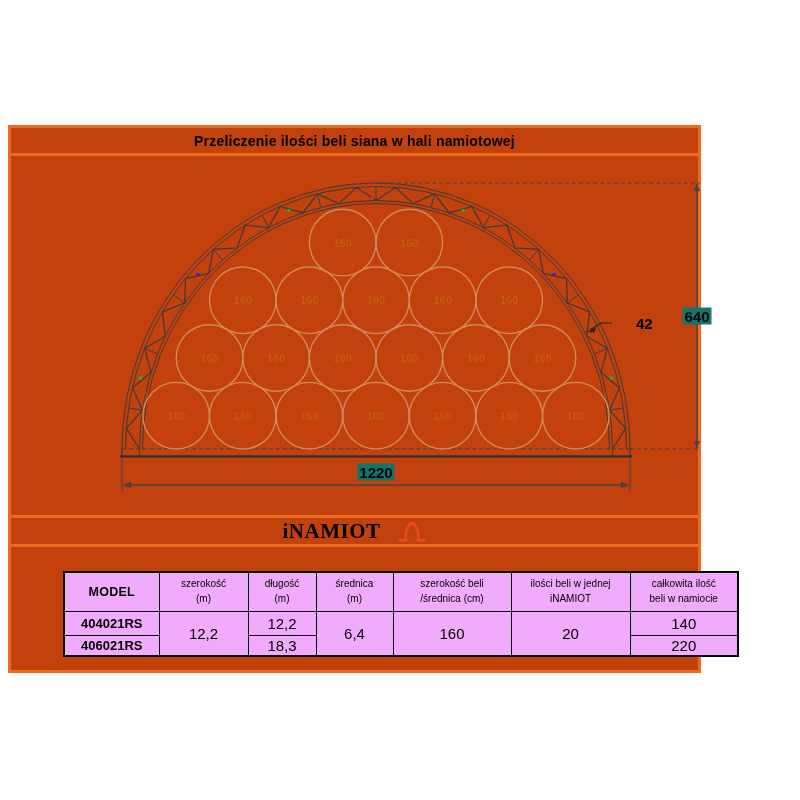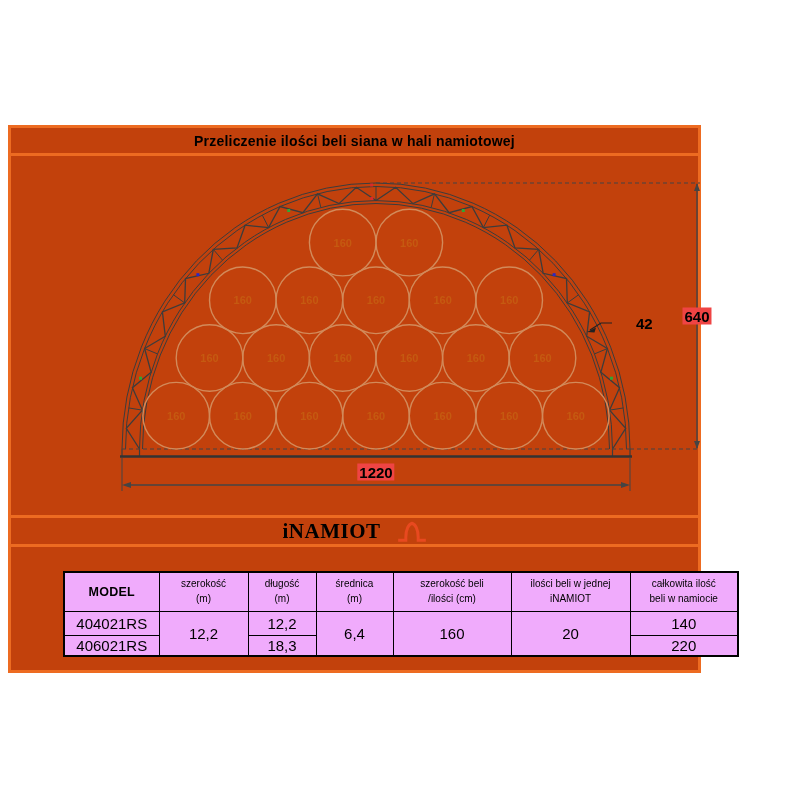--- a/index.html
+++ b/index.html
@@ -13,33 +13,33 @@
   .title-bar{height:25px;border-bottom:3px solid var(--frame);
     display:flex;align-items:center;justify-content:center;
     font-weight:bold;font-size:14px;letter-spacing:.2px}
   .diagram-area{height:359px;border-bottom:3px solid var(--frame)}
   .logo-band{height:26px;border-bottom:3px solid var(--frame);
     display:flex;align-items:center;justify-content:center;gap:16px}
   .logo-text{font-family:"Liberation Serif",serif;font-weight:bold;font-size:21px;letter-spacing:.5px}
   .logo-tent{display:block}
   #diagram{position:absolute;left:0;top:0;z-index:5;pointer-events:none}
   .dim-label{position:absolute;z-index:6;font-weight:bold;font-size:15px;
-    background:#ef4444;padding:0 2px;transform:translate(-50%,-50%);white-space:nowrap}
+    background:#0f766e;padding:0 2px;transform:translate(-50%,-50%);white-space:nowrap}
   .dim-label.no-center{transform:translate(0,-50%)}
   table.spec{position:absolute;left:63px;top:571px;z-index:6;border-collapse:collapse;
     table-layout:fixed;background:#f0abfc;border:2px solid #000;text-align:center}
   table.spec th,table.spec td{border:1px solid #000;padding:0;vertical-align:middle;text-align:center}
   table.spec thead tr{height:39px}
   table.spec tr.r1{height:24px}
   table.spec tr.r2{height:21px}
   th.hdr{font-weight:normal;font-size:10px}
   th.hdr .l{display:block;line-height:1.45}
   th.hdr .l:empty{display:none}
   th.hdr-model{font-weight:bold;font-size:12.5px;letter-spacing:.3px}
-  td.model{font-weight:normal;font-size:15px}
+  td.model{font-weight:bold;font-size:13px}
   td.val{font-size:15px}
 </style>
 </head>
 <body style="--frame: #ED6B21; --truss: #3c3c3c; --bale-stroke: #D28A5A; --bale-text: #C55A11;">
 
 <div class="frame">
   <div class="title-bar">Przeliczenie ilości beli siana w hali namiotowej</div>
   <div class="diagram-area"></div>
   <div class="logo-band">
     <span class="logo-text">iNAMIOT</span>
@@ -170,21 +170,21 @@
       <th class="hdr">
           <span class="l">długość</span>
           <span class="l">(m)</span>
         </th>
       <th class="hdr">
           <span class="l">średnica</span>
           <span class="l">(m)</span>
         </th>
       <th class="hdr">
           <span class="l">szerokość beli</span>
-          <span class="l">/ilości (cm)</span>
+          <span class="l">/średnica (cm)</span>
         </th>
       <th class="hdr">
           <span class="l">ilości beli w jednej</span>
           <span class="l">iNAMIOT</span>
         </th>
       <th class="hdr">
           <span class="l">całkowita ilość</span>
           <span class="l">beli w namiocie</span>
         </th>
     </tr>

